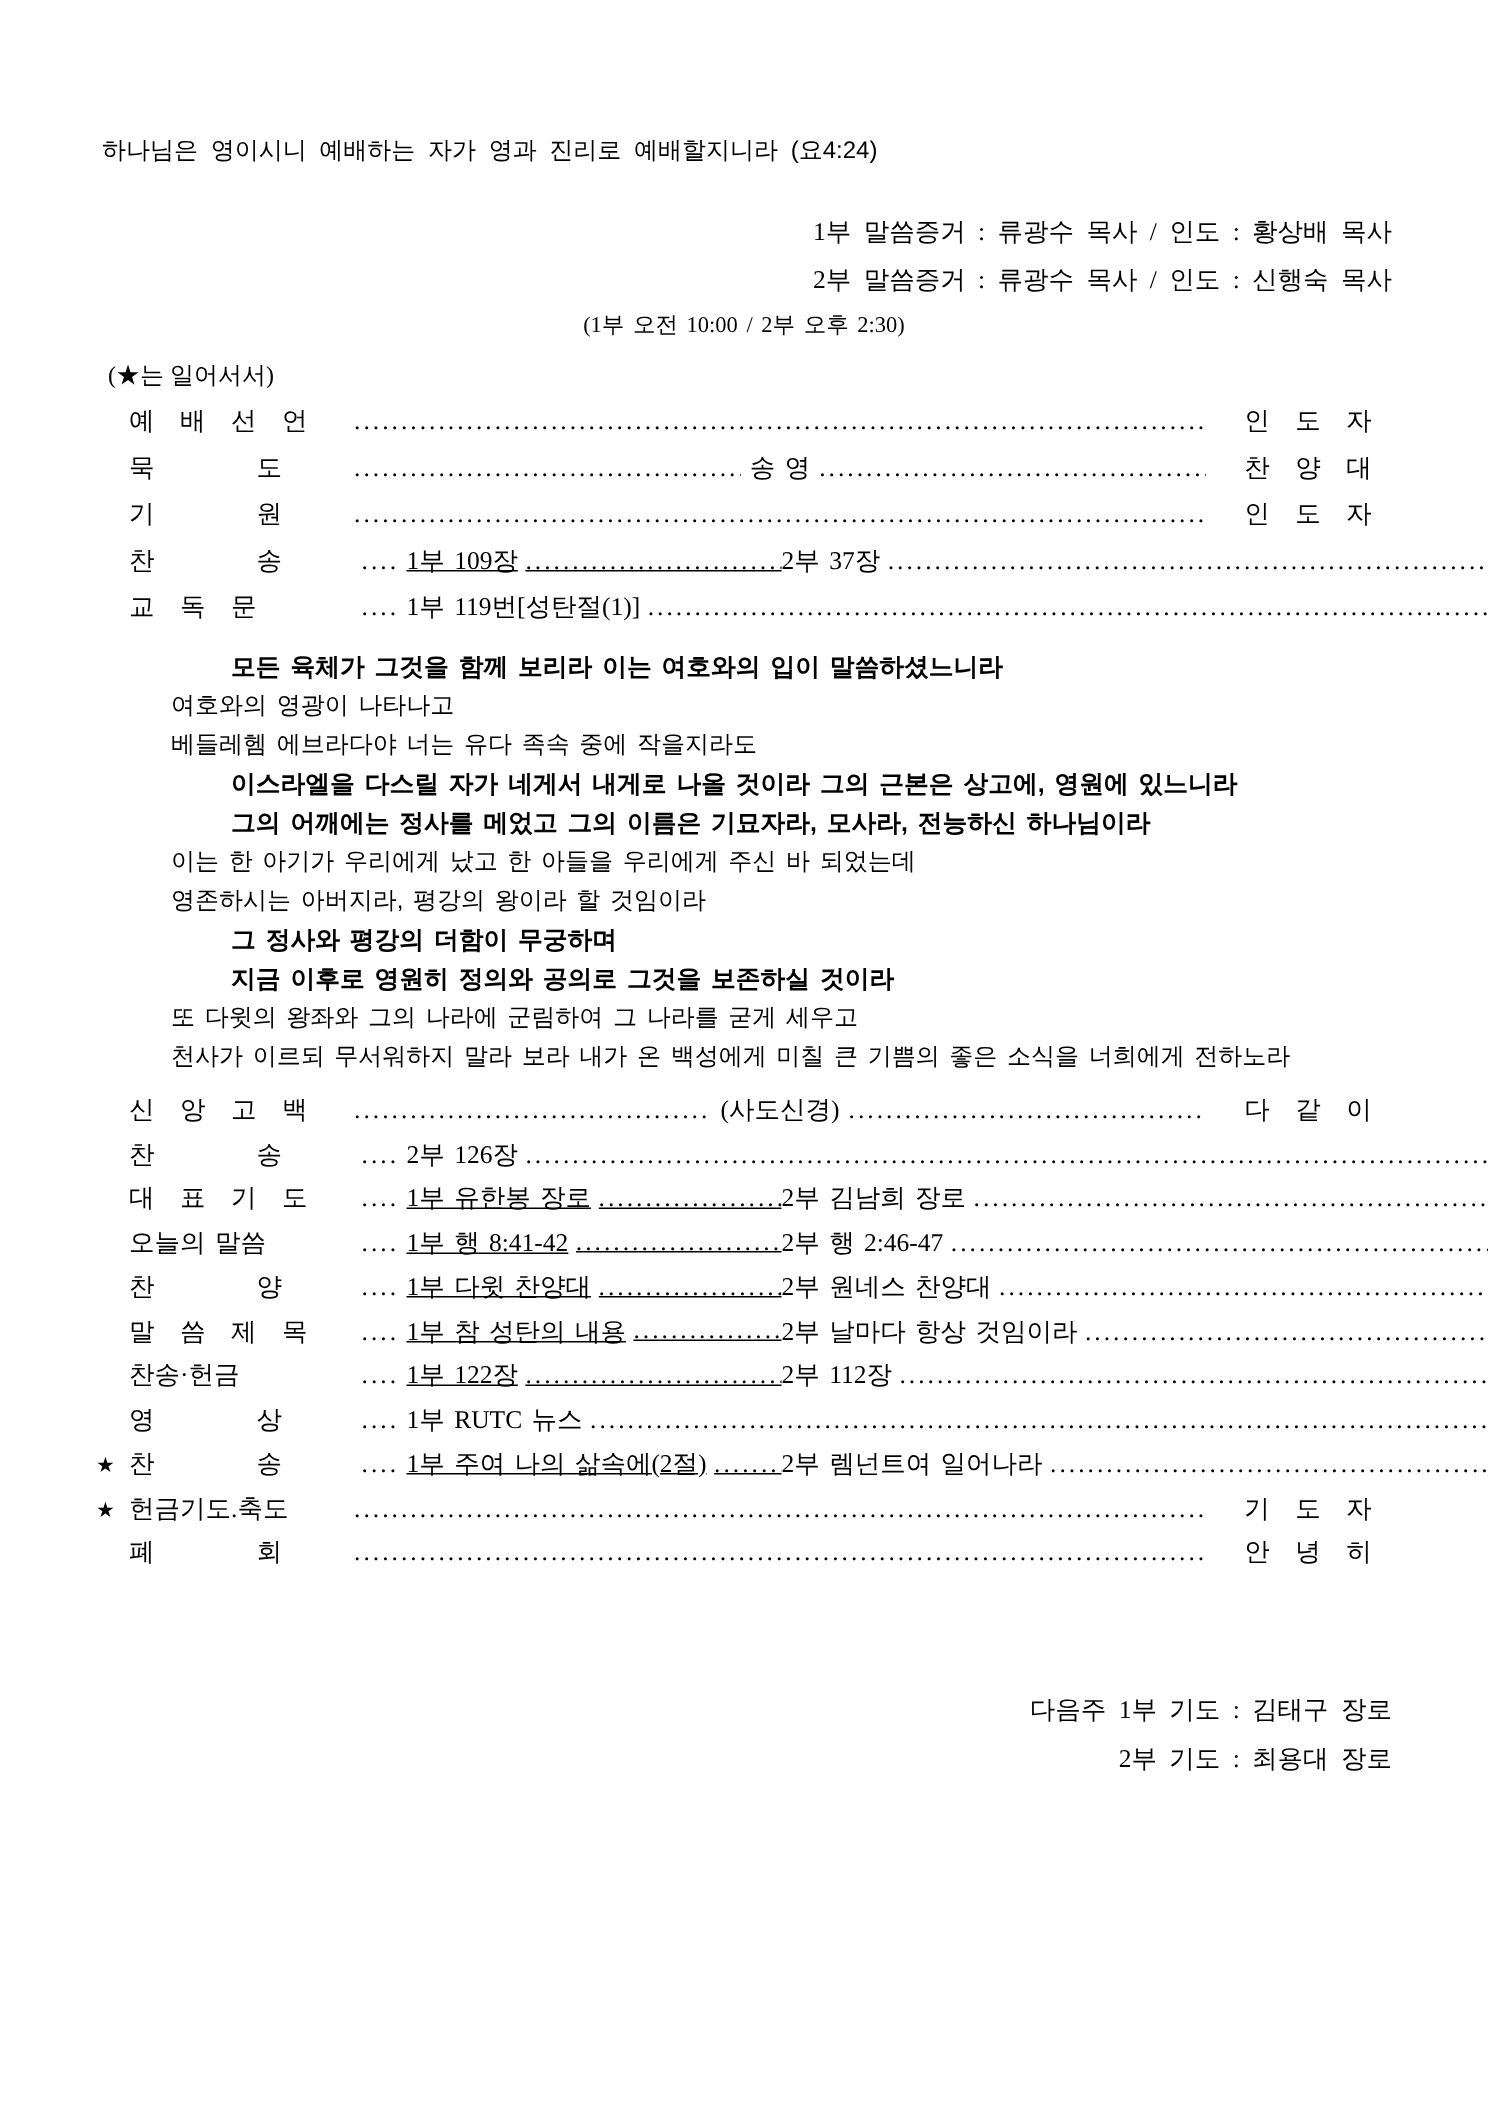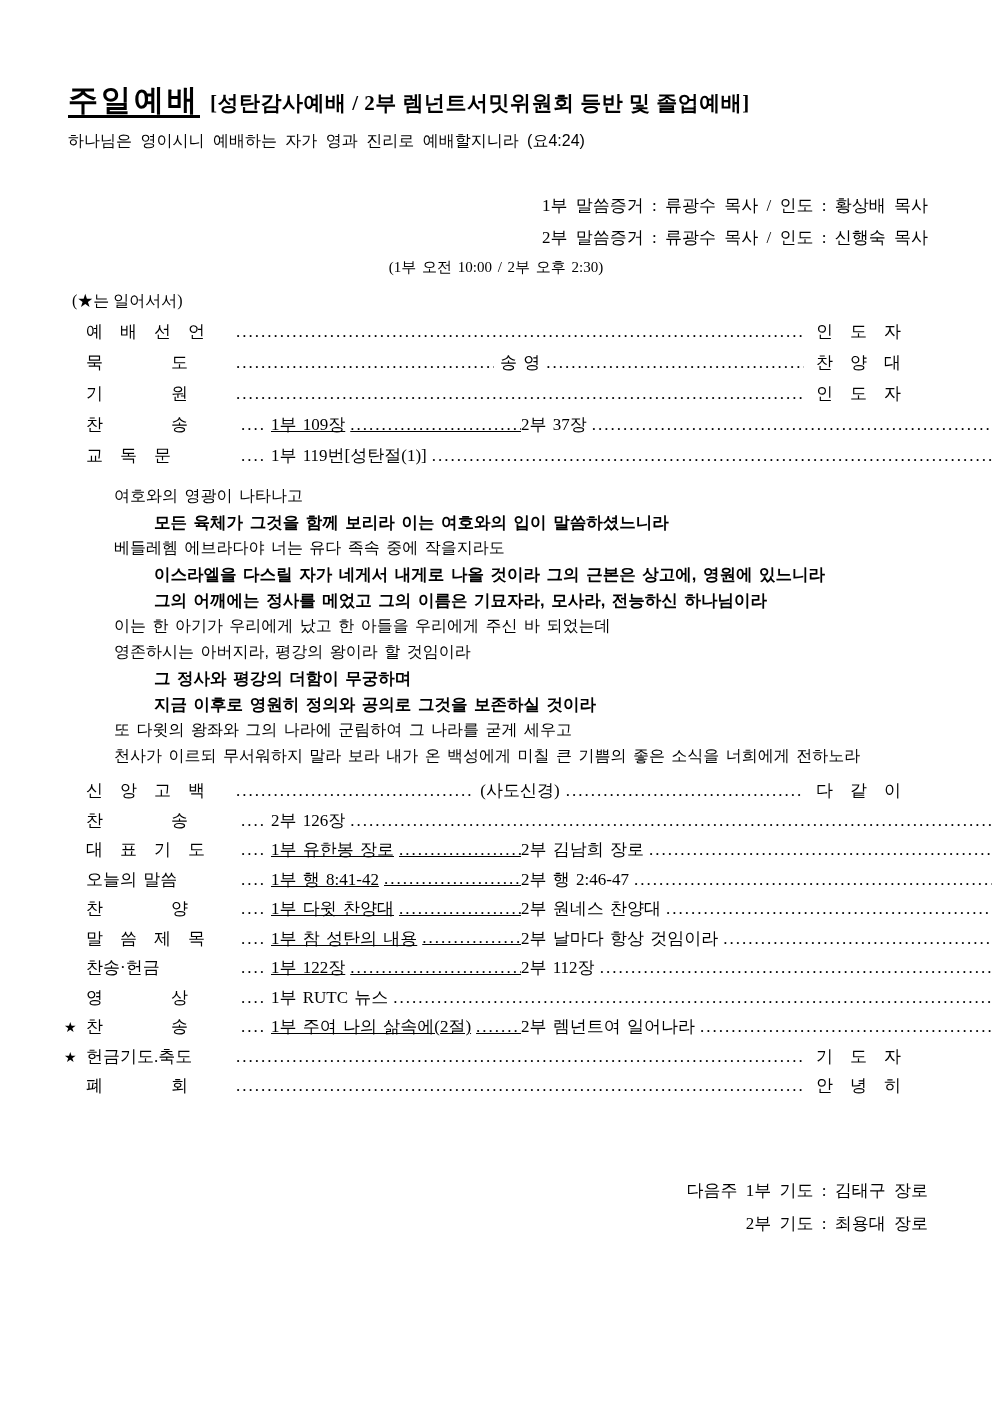--- a/index.html
+++ b/index.html
@@ -10,56 +10,53 @@
   }
   .page{padding:80px 64px 0 64px;}
 
   
   .title-line{margin-left:4px;}
   .title-main{font-size:30px;font-weight:bold;text-decoration:underline;text-underline-offset:5px;letter-spacing:3px;}
   .title-bracket{font-size:21px;font-weight:600;margin-left:10px;letter-spacing:0.5px;}
   .subtitle{font-size:16px;margin-top:10px;margin-left:4px;word-spacing:4px;font-family:"Liberation Sans","DejaVu Sans",sans-serif;}
 
   
-  .leaders{margin-top:38px;text-align:right;font-size:17px;line-height:32px;word-spacing:4px;}
+  .leaders{margin-top:28px;text-align:right;font-size:17px;line-height:32px;word-spacing:4px;}
   .times{text-align:center;font-size:15px;margin-top:4px;word-spacing:2px;}
   .standnote{font-size:16px;margin:14px 0 8px 8px;}
 
   
   .prow{display:flex;align-items:baseline;height:31px;font-size:17px;word-spacing:2px;}
   .main-rows .prow{height:29.5px;}
   .rstar{width:22px;flex:none;font-size:14px;}
   .rlabel{width:150px;flex:none;white-space:pre;}
   .rpre{flex:none;letter-spacing:2px;padding:0 5px;}
   .g1{display:flex;min-width:250px;align-items:center;text-decoration:underline;}
   .g2{display:flex;flex:1;align-items:baseline;}
   .ptext{flex:none;padding-right:5px;white-space:pre;}
   .rcenter{flex:none;padding:0 6px;}
   .leader{flex:1 1 10px;overflow:hidden;white-space:nowrap;min-width:10px;}
   .leader::before{content:"......................................................................................................................................";letter-spacing:2px;}
-  .rrole{width:112px;flex:none;margin-left:12px;white-space:pre;}
+  .rrole{width:112px;flex:none;margin-left:12px;white-space:pre;text-align:center;}
 
   
   .reading{margin:8px 0 10px 50px;max-width:766px;
     font-family:"Liberation Sans","DejaVu Sans",sans-serif;
     font-size:16px;line-height:26px;word-spacing:2px;}
   .rline{}
   .rline.bold{font-weight:bold;padding-left:40px;font-size:16.5px;}
 
   
   .footer{margin-top:70px;text-align:right;font-size:17px;line-height:33px;word-spacing:4px;}
 </style>
 </head>
 <body>
 
 <div class="page">
 
-  <div class="title-line">
-    <span class="title-main">주일예배</span><span class="title-bracket">[성탄감사예배 / 2부 렘넌트서밋위원회 등반 및 졸업예배]</span>
-  </div>
   <div class="subtitle">하나님은 영이시니 예배하는 자가 영과 진리로 예배할지니라 (요4:24)</div>
 
   <div class="leaders">
     <div>1부 말씀증거 : 류광수 목사 / 인도 : 황상배 목사</div>
     <div>2부 말씀증거 : 류광수 목사 / 인도 : 신행숙 목사</div>
   </div>
   <div class="times">(1부 오전 10:00 / 2부 오후 2:30)</div>
 
   <div class="standnote">(★는 일어서서)</div>
 
@@ -102,22 +99,22 @@
         <span class="rlabel">교　독　문</span>
         <span class="rpre">....</span>
         <span class="g2">
           <span class="ptext">1부 119번[성탄절(1)]</span>
           <span class="leader"></span>
         </span>
       </div>
     </div>
 
   <div class="reading" id="reading-block">
+      <div class="rline bold">모든 육체가 그것을 함께 보리라 이는 여호와의 입이 말씀하셨느니라</div>
       <div class="rline">여호와의 영광이 나타나고</div>
-      <div class="rline bold">모든 육체가 그것을 함께 보리라 이는 여호와의 입이 말씀하셨느니라</div>
       <div class="rline">베들레헴 에브라다야 너는 유다 족속 중에 작을지라도</div>
       <div class="rline bold">이스라엘을 다스릴 자가 네게서 내게로 나올 것이라 그의 근본은 상고에, 영원에 있느니라</div>
       <div class="rline bold">그의 어깨에는 정사를 메었고 그의 이름은 기묘자라, 모사라, 전능하신 하나님이라</div>
       <div class="rline">이는 한 아기가 우리에게 났고 한 아들을 우리에게 주신 바 되었는데</div>
       <div class="rline">영존하시는 아버지라, 평강의 왕이라 할 것임이라</div>
       <div class="rline bold">그 정사와 평강의 더함이 무궁하며</div>
       <div class="rline bold">지금 이후로 영원히 정의와 공의로 그것을 보존하실 것이라</div>
       <div class="rline">또 다윗의 왕좌와 그의 나라에 군림하여 그 나라를 굳게 세우고</div>
       <div class="rline">천사가 이르되 무서워하지 말라 보라 내가 온 백성에게 미칠 큰 기쁨의 좋은 소식을 너희에게 전하노라</div>
     </div>

